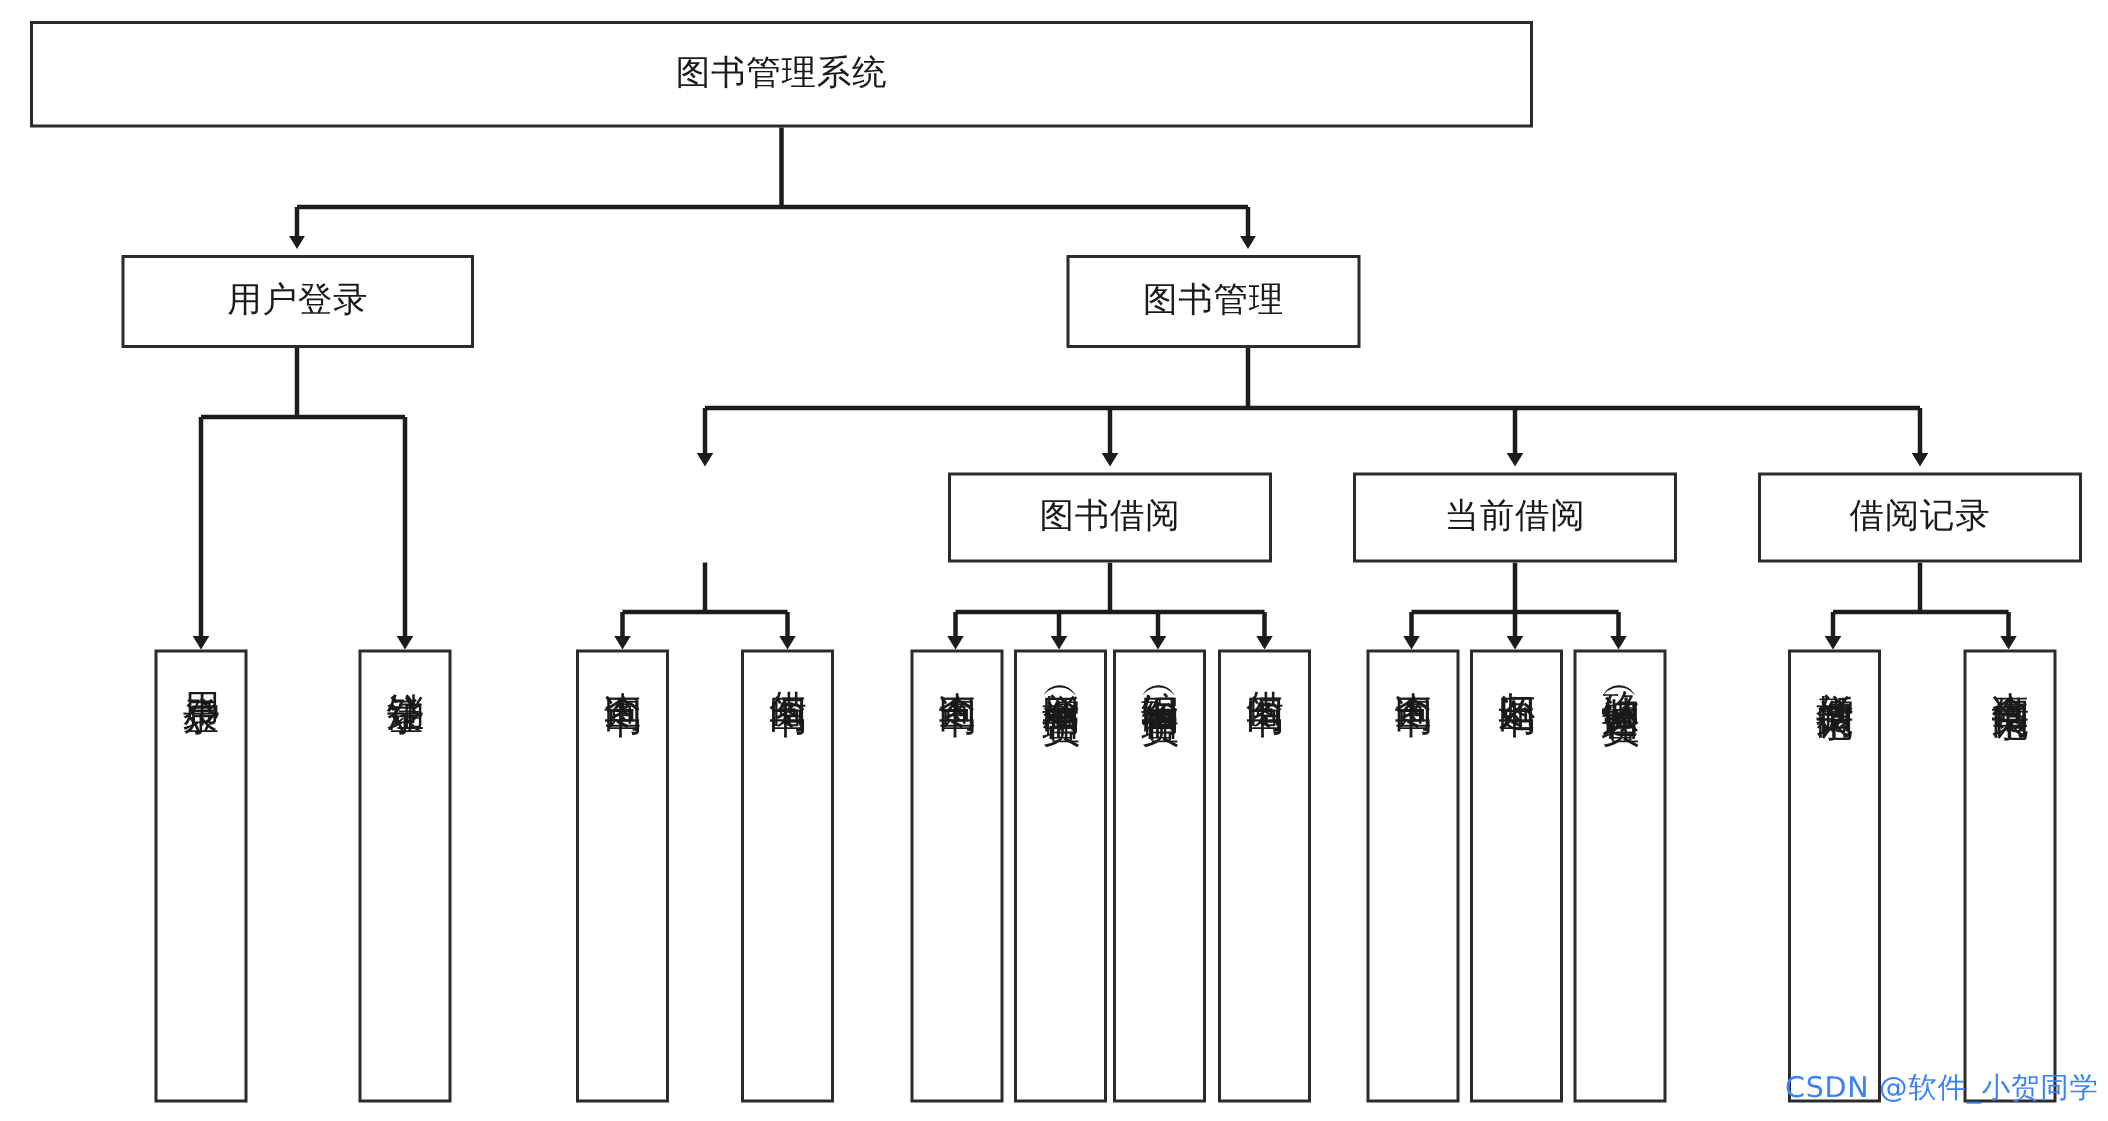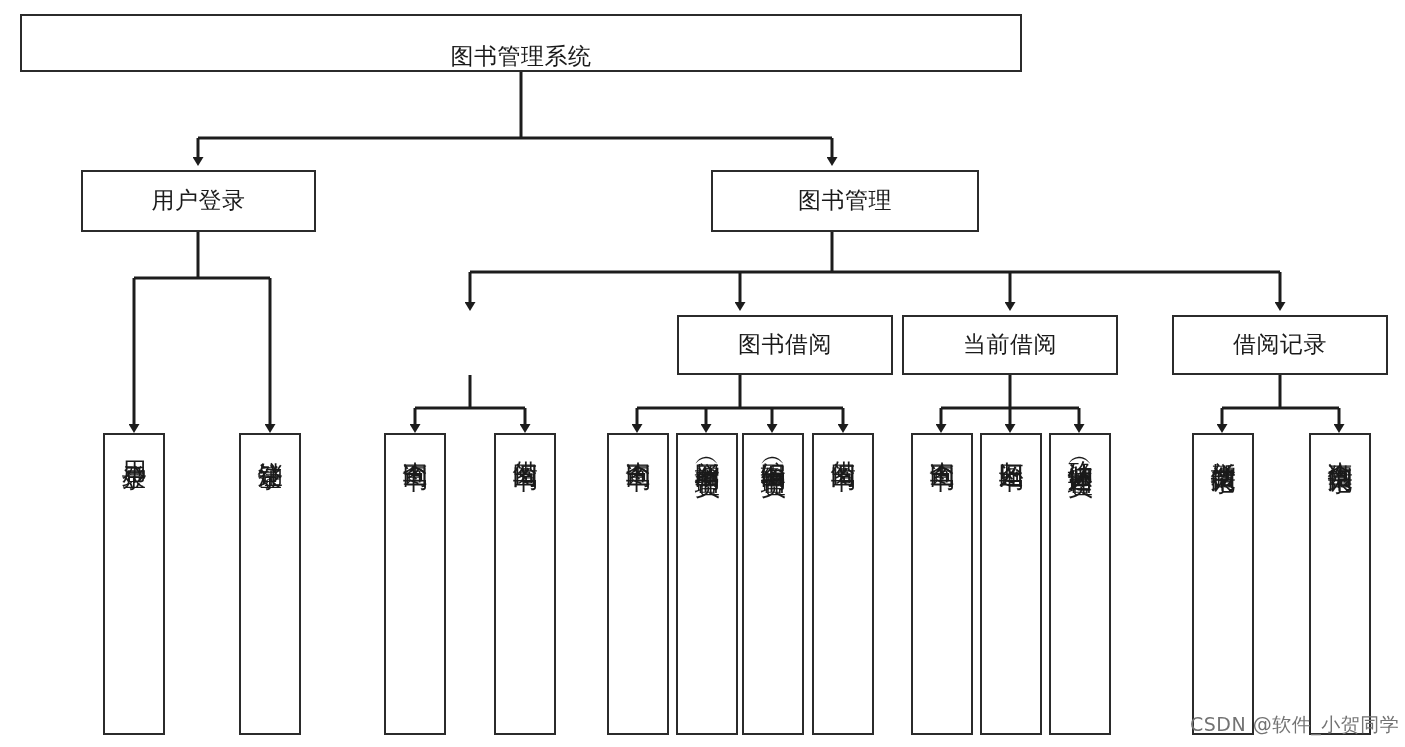--- a/index.html
+++ b/index.html
@@ -62,21 +62,21 @@
     line-height: 1.02;
     letter-spacing: 2px;
     white-space: nowrap;
     max-height: 290px;
   }
   .watermark {
     position: absolute;
     left: 1190px;
     top: 712px;
     font-size: 19px;
-    color: #737373;
+    color: #3b82f6;
     white-space: nowrap;
     z-index: 3;
     letter-spacing: 0.5px;
     font-family: "DejaVu Sans", "Liberation Sans", sans-serif;
   }
 </style>
 </head>
 <body>
 
 <div id="canvas">
@@ -124,34 +124,34 @@
       <path d="M1010,408 L1010,425" marker-end="url(#arrow)"></path>
       <path d="M1079,408 L1079,425" marker-end="url(#arrow)"></path>
 
       <path d="M1280,375 L1280,408"></path>
       <path d="M1222,408 L1339,408"></path>
       <path d="M1222,408 L1222,425" marker-end="url(#arrow)"></path>
       <path d="M1339,408 L1339,425" marker-end="url(#arrow)"></path>
     </g>
   </svg>
 
-  <div class="node horizontal root" style="left:20px; top:14px; width:1002px; height:58px;align-items:flex-end;">
+  <div class="node horizontal root" style="left:20px; top:14px; width:1002px; height:71px;">
     <span class="label">图书管理系统</span>
   </div>
 
   <div class="node horizontal" style="left:81px; top:170px; width:235px; height:62px;">
     <span class="label">用户登录</span>
   </div>
 
-  <div class="node horizontal" style="left:711px; top:170px; width:268px; height:62px;">
+  <div class="node horizontal" style="left:711px; top:170px; width:196px; height:62px;">
     <span class="label">图书管理</span>
   </div>
 
 
-  <div class="node horizontal" style="left:632px; top:315px; width:216px; height:60px;margin-left:45px;">
+  <div class="node horizontal" style="left:632px; top:315px; width:216px; height:60px;">
     <span class="label">图书借阅</span>
   </div>
 
   <div class="node horizontal" style="left:1172px; top:315px; width:216px; height:60px;">
     <span class="label">借阅记录</span>
   </div>
 
   <div class="node horizontal" style="left:902px; top:315px; width:216px; height:60px;">
     <span class="label">当前借阅</span>
   </div>

